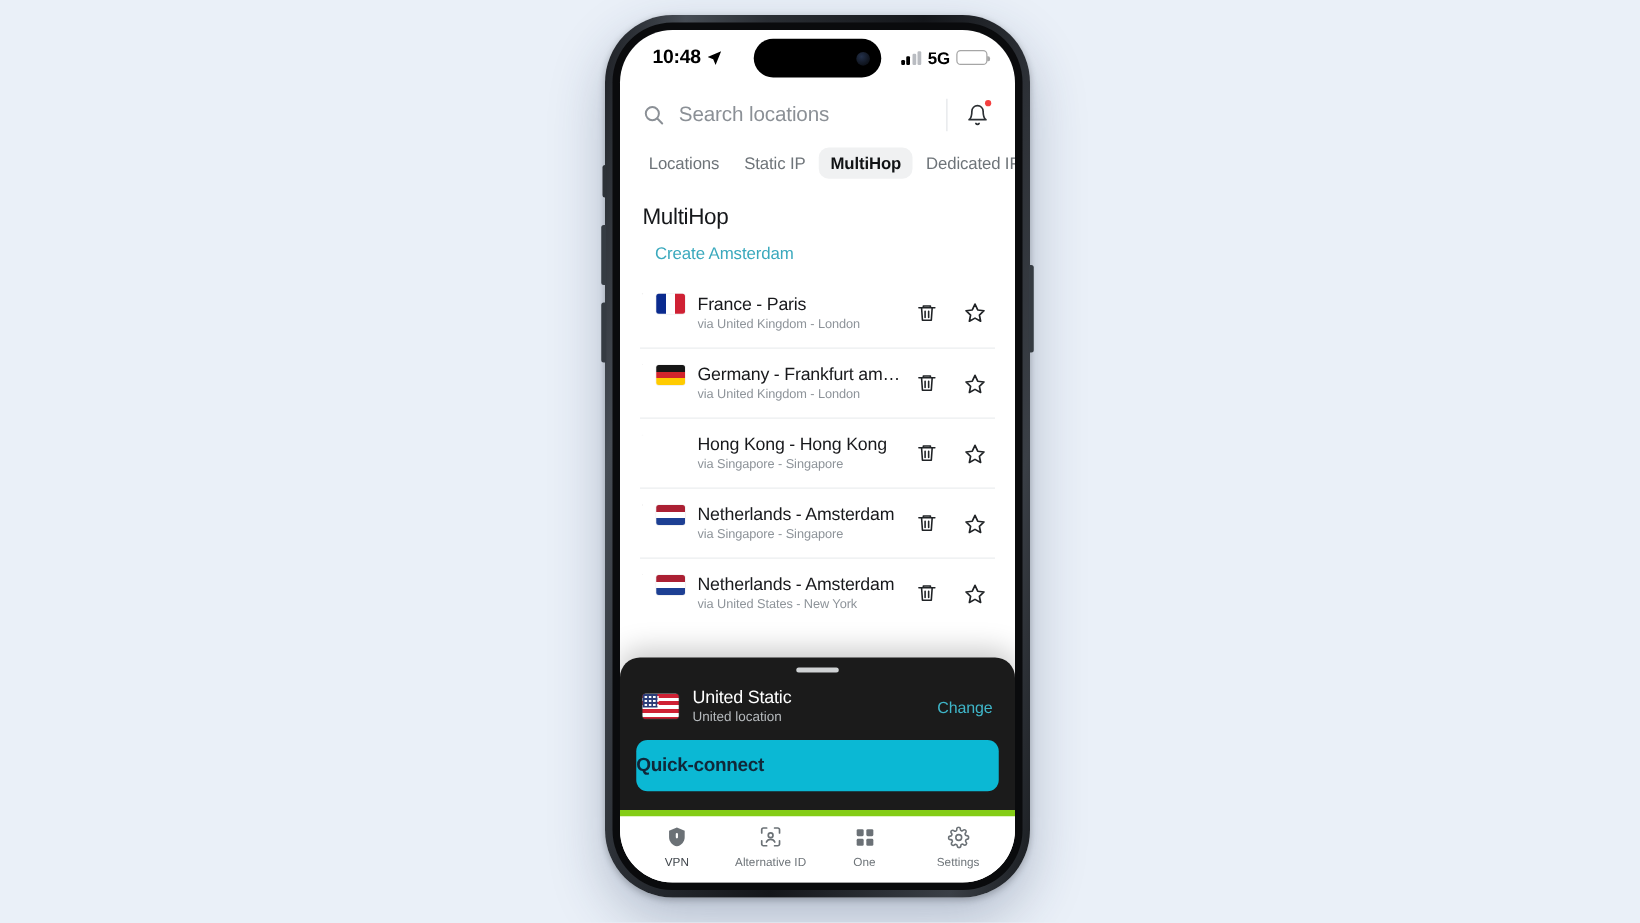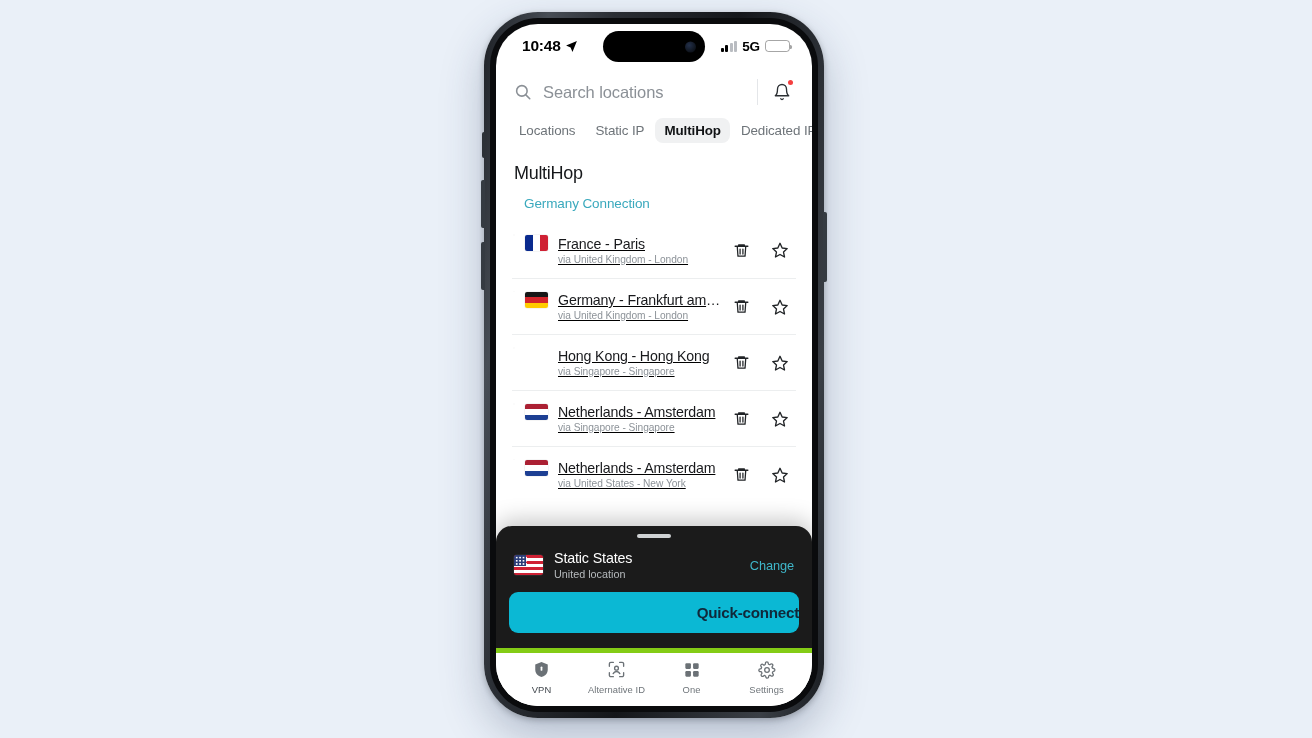--- a/index.html
+++ b/index.html
@@ -114,21 +114,20 @@
   .create-row { padding: 6px 18px 10px 28px; }
   .create-link { font-size: 13.5px; color: #3aa9bd; letter-spacing: -0.1px; }
 
   .list { padding: 0 16px 0 16px; }
   .row {
     display: flex; align-items: center;
     gap: 10px;
     padding: 11px 2px 11px 2px;
     border-top: 1px solid #eceeef;
     min-height: 56px;
-    text-decoration: underline;
   }
   .row:first-child { border-top: none; }
 
   
   .flags { position: relative; width: 34px; height: 30px; flex: 0 0 34px; }
   .flag {
     position: absolute; border-radius: 2px; overflow: hidden;
     box-shadow: 0 0 0 0.5px rgba(0,0,0,0.08);
   }
   .flag.main { right: 0; top: 0; width: 23px; height: 16px; z-index: 2; }
@@ -159,21 +158,21 @@
   .change { font-size: 12.8px; color: #3fb6c9; letter-spacing: -0.1px; }
   .qc-btn {
     display: block; width: 100%;
     background: #0bb8d4;
     border: none;
     border-radius: 9px;
     padding: 12px 0;
     font-family: inherit;
     font-size: 15.2px; font-weight: 700; letter-spacing: -0.25px;
     color: #10283a;
-    text-align: right;
+    text-align: left;
   }
 
   
   .tabbar {
     flex: 0 0 58px;
     display: flex; align-items: flex-start;
     border-top: 5px solid #84cc16;
     padding: 7px 8px 0 8px;
     background: #fff;
   }
@@ -274,21 +273,21 @@
       <div class="tabs">
         <div class="tab">Locations</div>
         <div class="tab">Static IP</div>
         <div class="tab active">MultiHop</div>
         <div class="tab">Dedicated IP</div>
       </div>
 
       <div class="content">
         <div class="page-title">MultiHop</div>
         <div class="create-row">
-          <span class="create-link">Germany Connection</span>
+          <span class="create-link">Create Amsterdam</span>
         </div>
 
         <div class="list">
 
           <div class="row">
             <div class="flags">
               <span class="flag main f-fr"></span>
               <span class="flag via f-gb"></span>
             </div>
             <div class="row-text">
@@ -401,21 +400,21 @@
             </div>
           </div>
 
         </div>
 
         <div class="sheet">
           <div class="grabber"></div>
           <div class="sheet-loc">
             <span class="sheet-flag f-us f-us-big"></span>
             <div class="sheet-txt">
-              <div class="sheet-name">Static States</div>
+              <div class="sheet-name">United Static</div>
               <div class="sheet-sub">United location</div>
             </div>
             <span class="change">Change</span>
           </div>
           <button class="qc-btn">Quick-connect</button>
         </div>
       </div>
 
       <div class="tabbar">
         <div class="tabitem active">

